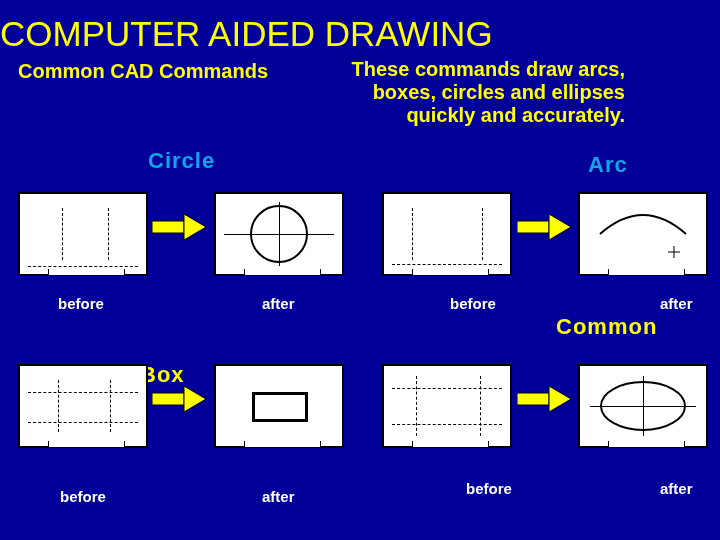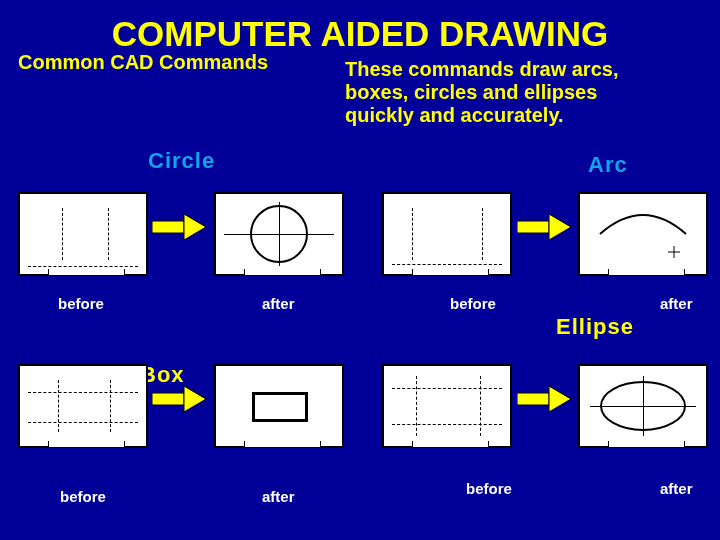--- a/index.html
+++ b/index.html
@@ -7,38 +7,38 @@
     width: 720px;
     height: 540px;
     background: #000099;
     font-family: Arial, "Arial Narrow", sans-serif;
     overflow: hidden;
     position: relative;
   }
   .title {
     color: #ffff00;
     font-size: 35px;
-    font-weight: bold;
-    text-align: center;
+    font-weight: normal;
     padding-top: 8px;
     font-stretch: condensed;
     letter-spacing: 0px;
   }
   .subtitle {
     color: #ffff00;
     font-size: 20px;
     font-weight: bold;
     font-stretch: condensed;
   }
   .desc {
     color: #ffff00;
     font-size: 20px;
     font-weight: bold;
     font-stretch: condensed;
     line-height: 1.15;
+    text-align: right;
   }
   .cmd-label {
     color: #0ea5e9;
     font-size: 22px;
     font-weight: bold;
     font-stretch: condensed;
     letter-spacing: 1px;
   }
   .state-label {
     color: #ffffff;
@@ -81,21 +81,21 @@
     right: 8px;
   }
   .section-label { color:#ffff00; font-size:22px; font-weight:bold; font-stretch:condensed; letter-spacing:1px; }
   .abs { position: absolute; }
 </style>
 </head>
 <body>
 
 <div class="title abs" style="left:0;right:0;top:6px;">COMPUTER AIDED DRAWING</div>
 
-<div class="subtitle abs" style="left:18px; top:51px;">Common CAD Commands</div>
+<div class="subtitle abs" style="left:18px; top:60px;">Common CAD Commands</div>
 
 <div class="desc abs" style="left:345px; top:58px; width:280px;">These commands draw arcs, boxes, circles and ellipses quickly and accurately.</div>
 
 <div class="cmd-label abs" style="left:148px; top:148px;">Circle</div>
 
 <div class="cmd-label abs" style="left:588px; top:152px;">Arc</div>
 
 <div class="screen abs" style="left:18px; top:192px;">
   <div class="crosshair-v" style="left:42px; top:14px; bottom:14px; border-left:1px dashed #000; background:none;"></div>
   <div class="crosshair-v" style="left:88px; top:14px; bottom:14px; border-left:1px dashed #000; background:none;"></div>
@@ -134,21 +134,21 @@
   </svg>
 </div>
 
 <div class="state-label abs" style="left:58px; top:295px;">before</div>
 <div class="state-label abs" style="left:262px; top:295px;">after</div>
 <div class="state-label abs" style="left:450px; top:295px;">before</div>
 <div class="state-label abs" style="left:660px; top:295px;">after</div>
 
 <div class="section-label abs" style="left:140px; top:318px;margin-top:44px;">Box</div>
 
-<div class="section-label abs" style="left:556px; top:314px;">Ellipse</div>
+<div class="section-label abs" style="left:556px; top:314px;">Common</div>
 
 <div class="screen abs" style="left:18px; top:364px;">
   <div class="crosshair-v" style="left:38px; top:14px; bottom:14px; border-left:1px dashed #000; background:none;"></div>
   <div class="crosshair-v" style="left:90px; top:14px; bottom:14px; border-left:1px dashed #000; background:none;"></div>
   <div style="position:absolute; left:8px; right:8px; top:26px; height:1px; border-top:1px dashed #000;"></div>
   <div style="position:absolute; left:8px; right:8px; top:56px; height:1px; border-top:1px dashed #000;"></div>
 </div>
 
 <svg class="abs" style="left:152px; top:382px;" width="58" height="34">
   <rect x="0" y="11" width="32" height="12" fill="#ffff00" stroke="#000" stroke-width="1"></rect>

